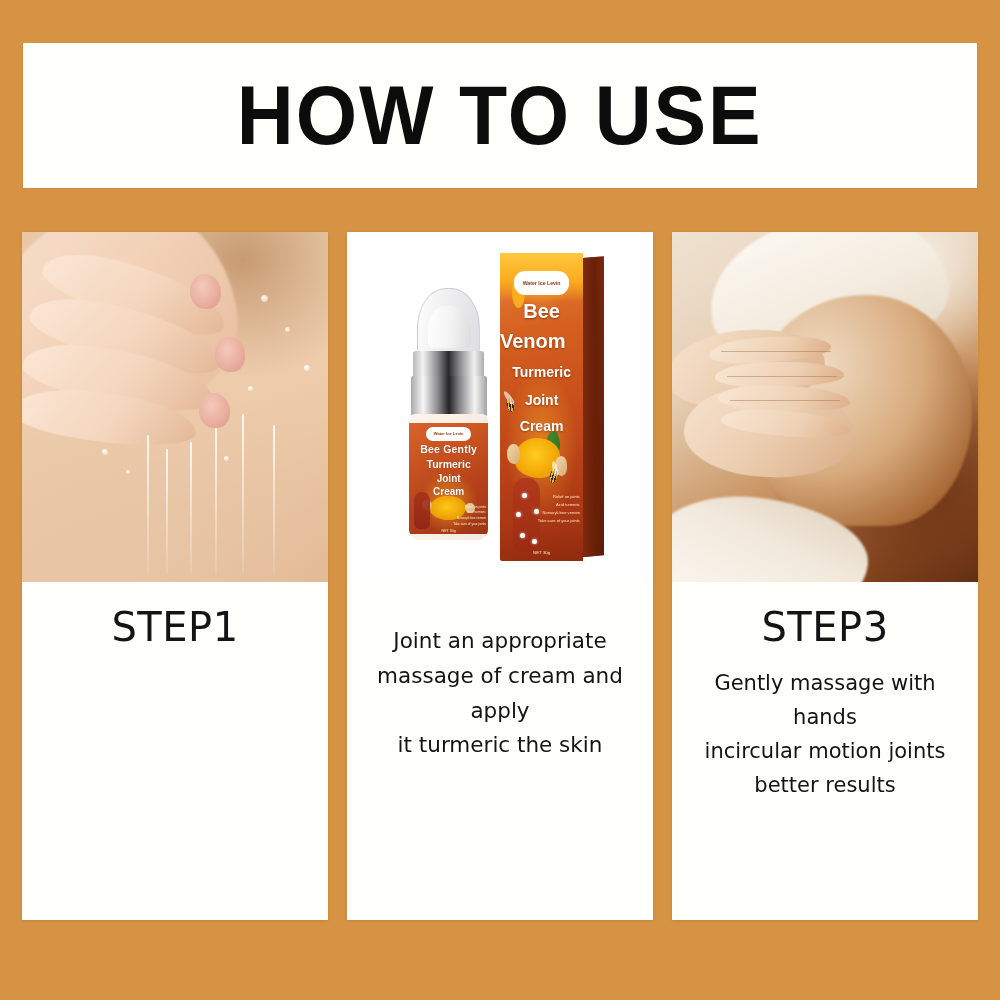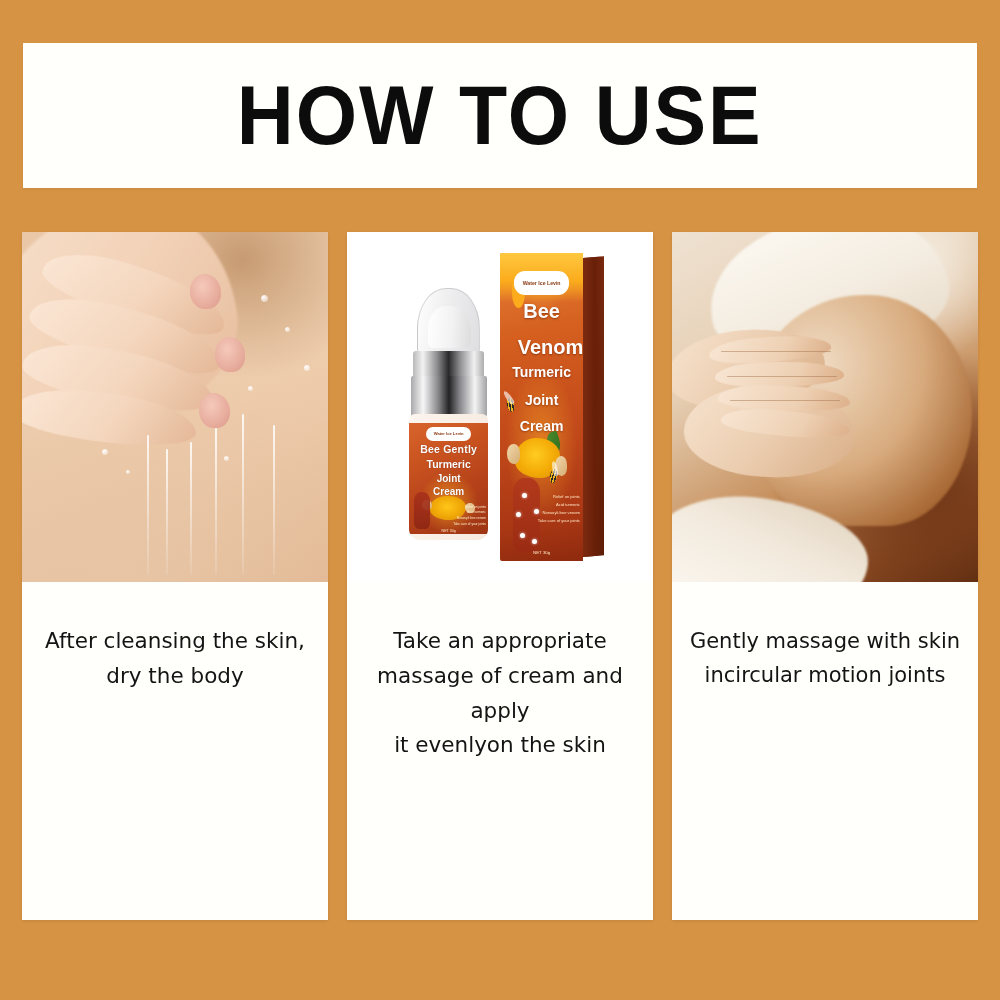--- a/index.html
+++ b/index.html
@@ -248,24 +248,23 @@
     background:#fff; border-radius:11px;
     display:flex; align-items:center; justify-content:center;
     font-size:5.2px; color:#8a3c14; font-weight:bold; white-space:nowrap;
   }
   .box-t1{
     position:absolute; left:0; top:16%; width:100%; text-align:center;
     font-size:20px; font-weight:bold; color:#fff; line-height:.95;
     text-shadow:0 1px 2px rgba(100,30,5,.6);
   }
   .box-t2{
-    position:absolute; left:0; top:25.5%; width:100%; text-align:right;
+    position:absolute; left:0; top:25.5%; width:100%; text-align:left;
     font-size:20px; font-weight:bold; color:#fff; line-height:.95;
     text-shadow:0 1px 2px rgba(100,30,5,.6);
-    margin-top:6px;
   }
   .box-t3{
     position:absolute; left:0; top:36%; width:100%; text-align:center;
     font-size:14px; font-weight:bold; color:#fff;
     text-shadow:0 1px 2px rgba(100,30,5,.55);
   }
   .box-t4{
     position:absolute; left:0; top:45%; width:100%; text-align:center;
     font-size:14px; font-weight:bold; color:#fff;
     text-shadow:0 1px 2px rgba(100,30,5,.55);
@@ -404,24 +403,21 @@
       <div class="streak" style="left:82%;top:55%;height:43%;"></div>
       <div class="drop" style="left:78%;top:18%;width:7px;height:7px;"></div>
       <div class="drop" style="left:86%;top:27%;width:5px;height:5px;"></div>
       <div class="drop" style="left:92%;top:38%;width:6px;height:6px;"></div>
       <div class="drop" style="left:74%;top:44%;width:5px;height:5px;"></div>
       <div class="drop" style="left:26%;top:62%;width:6px;height:6px;"></div>
       <div class="drop" style="left:34%;top:68%;width:4px;height:4px;"></div>
       <div class="drop" style="left:66%;top:64%;width:5px;height:5px;"></div>
     </div>
     <div class="caption">
-      <div class="step-desc">
-        <div>After cleansing the skin,</div>
-        <div>dry the body</div>
-      </div>
+      <div class="step-title">STEP1</div>
     </div>
   </div>
 
   <div class="panel p2">
     <div class="photo ph2">
 
       <div class="bottle">
         <div class="b-cap"></div>
         <div class="b-nozzle"></div>
         <div class="b-collar"></div>
@@ -480,43 +476,45 @@
             <div class="box-bullet">Norwuyk bee venom</div>
             <div class="box-bullet">Take care of your joints</div>
           </div>
           <div class="box-net">NET 30g</div>
         </div>
       </div>
 
     </div>
     <div class="caption">
       <div class="step-desc">
-        <div>Take an appropriate</div>
+        <div>Joint an appropriate</div>
         <div>massage of cream and apply</div>
-        <div>it evenlyon the skin</div>
+        <div>it turmeric the skin</div>
       </div>
     </div>
   </div>
 
   <div class="panel p3">
     <div class="photo ph3">
       <div class="towel"></div>
       <div class="back"></div>
       <div class="towel2"></div>
       <div class="hand h1"></div>
       <div class="hand h2"></div>
       <div class="hf" style="left:12%;top:30%;width:40%;height:7%;transform:rotate(-4deg);"></div>
       <div class="hf" style="left:14%;top:37%;width:42%;height:7%;transform:rotate(-1deg);"></div>
       <div class="hf" style="left:15%;top:44%;width:43%;height:7%;transform:rotate(2deg);"></div>
       <div class="hf" style="left:16%;top:51%;width:42%;height:7%;transform:rotate(5deg);"></div>
       <div class="hl" style="left:16%;top:34%;width:36%;"></div>
       <div class="hl" style="left:18%;top:41%;width:36%;"></div>
       <div class="hl" style="left:19%;top:48%;width:36%;"></div>
     </div>
     <div class="caption">
+      <div class="step-title">STEP3</div>
       <div class="step-desc">
-        <div>Gently massage with skin</div>
+        <div>Gently massage with hands</div>
         <div>incircular motion joints</div>
+        <div>better results</div>
       </div>
     </div>
   </div>
 
 </div>
 
 </body></html>

